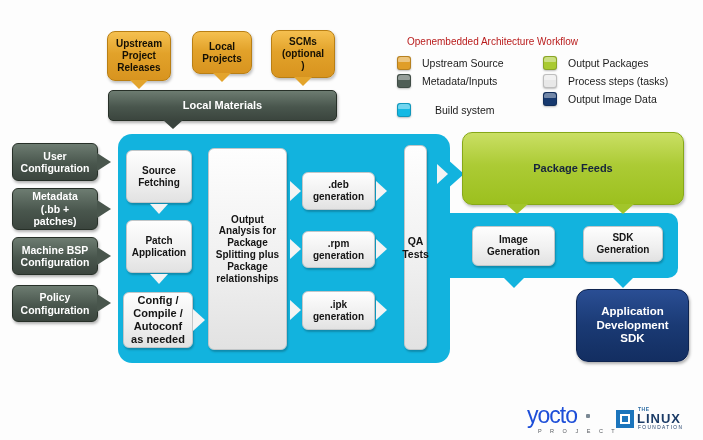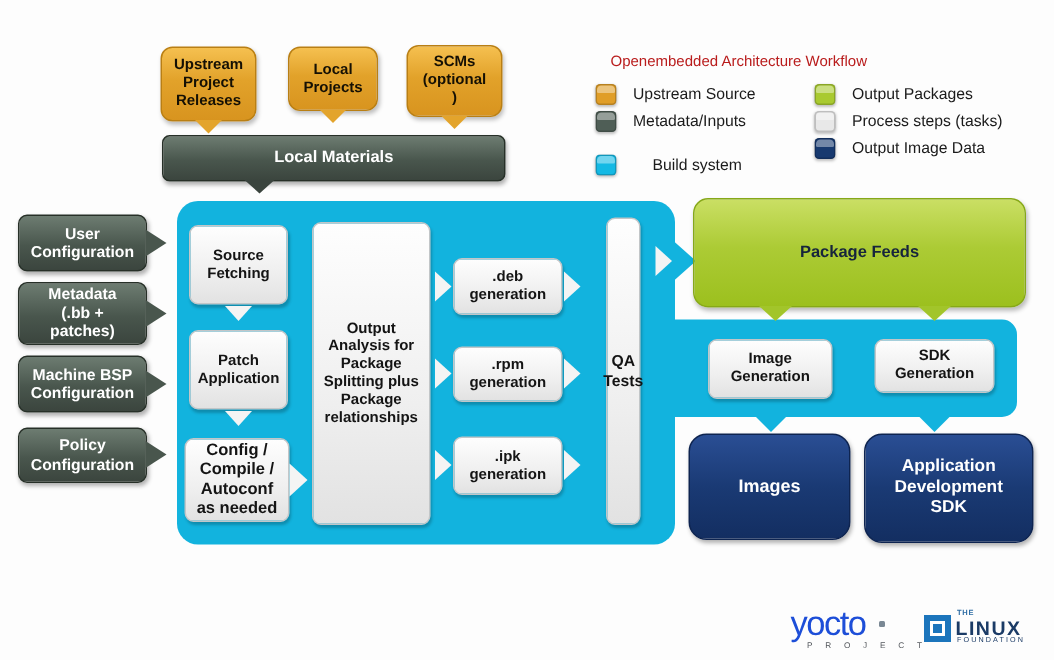--- a/index.html
+++ b/index.html
@@ -220,23 +220,20 @@
     <span>Image
 Generation</span>
   </div>
   <div class="box wbox" style="left:583px;top:226px;width:80px;height:36px;">
     <span>SDK
 Generation</span>
   </div>
   <div class="tri t-down-cyan" style="left:503px;top:277px;"></div>
   <div class="tri t-down-cyan" style="left:612px;top:277px;"></div>
 
-  <div class="box navy" style="left:459px;top:289px;width:108px;height:71px;">
-    <span>Images</span>
-  </div>
   <div class="box navy" style="left:576px;top:289px;width:113px;height:73px;font-size:11.5px;">
     <span>Application
 Development
 SDK</span>
   </div>
 
   <div class="yocto" style="left:527px;top:402px;">yocto</div>
   <div class="yocto-dot" style="left:586px;top:414px;"></div>
   <div class="yocto-sub" style="left:538px;top:428px;">P R O J E C T</div>
 

